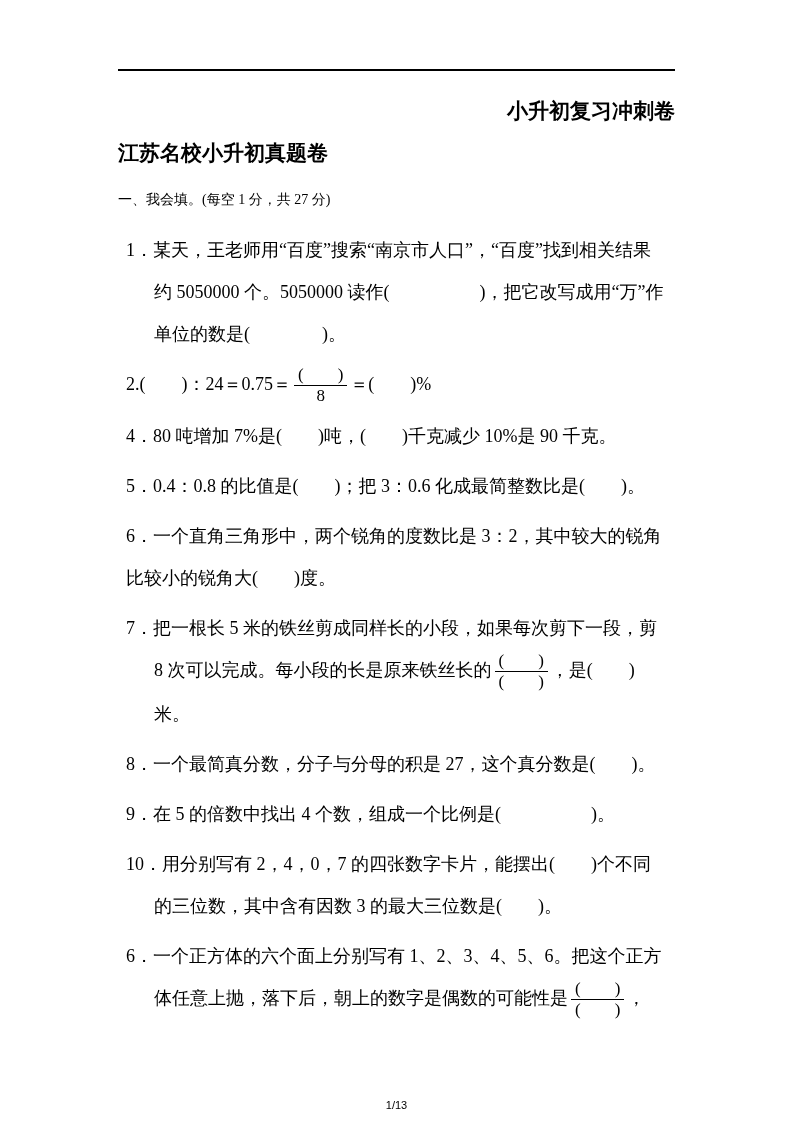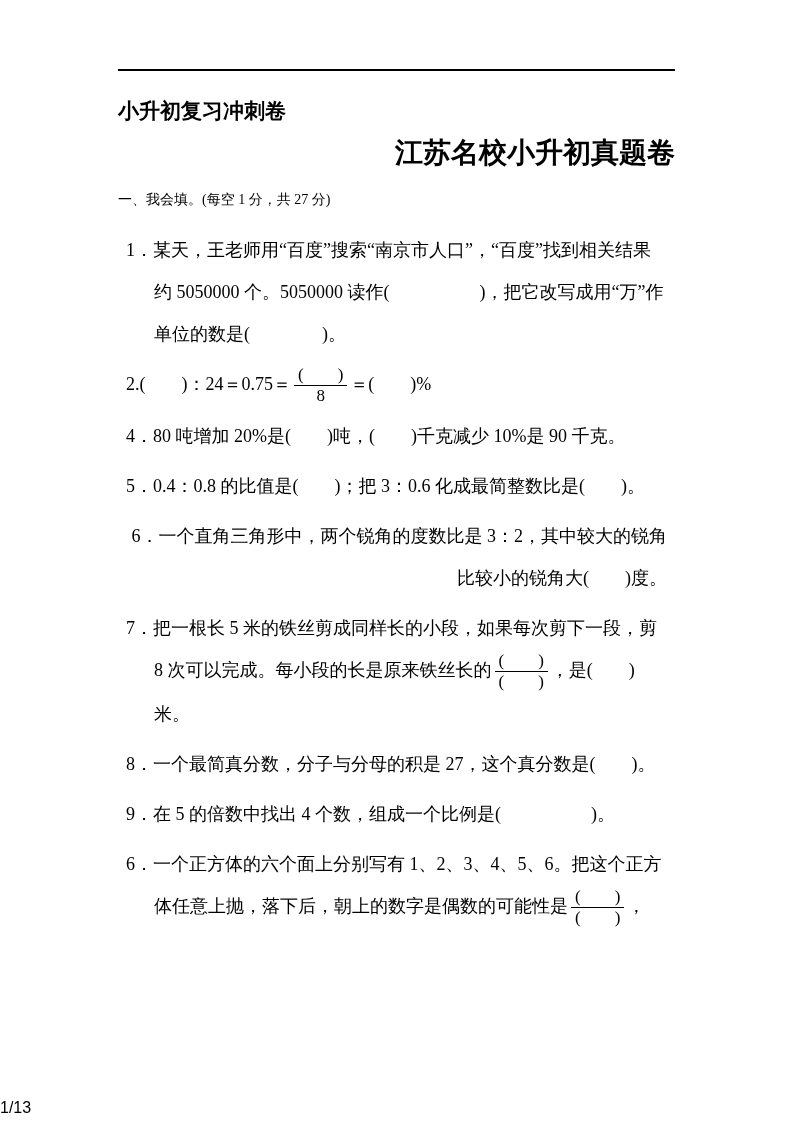--- a/index.html
+++ b/index.html
@@ -9,42 +9,42 @@
     background: #ffffff;
     color: #000000;
     font-family: "Liberation Serif", "DejaVu Serif", serif;
     position: relative;
     overflow: hidden;
   }
   .sheet { position: relative; width: 793px; height: 1122px; }
   .content { padding: 0 118px; }
   .top-rule { margin-top: 69px; border-top: 2px solid #000; height: 0; }
   .title {
-    text-align: left; font-weight: 700; font-size: 21px;
+    text-align: right; font-weight: 700; font-size: 21px;
     margin: 26px 0 0 0; line-height: 28px;
   }
   .subtitle {
-    text-align: right; font-weight: 700; font-size: 28px;
+    text-align: left; font-weight: 700; font-size: 21px;
     margin: 14px 0 0 0; line-height: 28px;
   }
   .section-header { font-size: 14px; line-height: 42px; margin-top: 12px; }
   .question {
     font-size: 18px; line-height: 42px; margin: 8px;
     padding-left: 28px; text-indent: -28px;
   }
-  .question.flush { padding-left: 0; text-indent: 0; text-align: right; }
+  .question.flush { padding-left: 0; text-indent: 0; }
   .frac {
     display: inline-block; vertical-align: middle; text-align: center;
     line-height: 1.2; font-size: 17px; margin: 0 3px; text-indent: 0;
   }
   .frac .num { display: block; border-bottom: 1.5px solid #000; padding: 0 4px; }
   .frac .den { display: block; padding: 0 4px; }
   .page-number {
     position: absolute; top: 1030px; left: 0; width: 100%;
-    text-align: left; font-size: 16px;
+    text-align: center; font-size: 11px;
     font-family: "Liberation Sans", "DejaVu Sans", sans-serif;
   }
 </style>
 </head>
 <body>
 
 <div class="sheet">
   <div class="content">
 
     <div class="top-rule"></div>
@@ -52,32 +52,33 @@
     <h1 class="title">小升初复习冲刺卷</h1>
     <h2 class="subtitle">江苏名校小升初真题卷</h2>
 
     <div class="section-header">一、我会填。(每空 1 分，共 27 分)</div>
 
     <p class="question"><span>1．</span><span>某天，王老师用“百度”搜索“南京市人口”，“百度”找到相关结果约 5050000 个。5050000 读作(　　　　　)，把它改写成用“万”作单位的数是(　　　　)。</span></p>
 
     <p class="question"><span>2.</span><span>(　　)：24＝0.75＝</span><span class="frac"><span class="num">(　　)</span><span class="den">8</span></span><span>＝(　　)%</span></p>
 
 
-    <p class="question"><span>4．</span><span>80 吨增加 20%是(　　)吨，(　　)千克减少 10%是 90 千克。</span></p>
+    <p class="question"><span>4．</span><span>80 吨增加 7%是(　　)吨，(　　)千克减少 10%是 90 千克。</span></p>
 
     <p class="question"><span>5．</span><span>0.4：0.8 的比值是(　　)；把 3：0.6 化成最简整数比是(　　)。</span></p>
 
     <p class="question flush"><span>6．</span><span>一个直角三角形中，两个锐角的度数比是 3：2，其中较大的锐角比较小的锐角大(　　)度。</span></p>
 
     <p class="question"><span>7．</span><span>把一根长 5 米的铁丝剪成同样长的小段，如果每次剪下一段，剪 8 次可以完成。每小段的长是原来铁丝长的</span><span class="frac"><span class="num">(　　)</span><span class="den">(　　)</span></span><span>，是(　　)米。</span></p>
 
     <p class="question"><span>8．</span><span>一个最简真分数，分子与分母的积是 27，这个真分数是(　　)。</span></p>
 
     <p class="question"><span>9．</span><span>在 5 的倍数中找出 4 个数，组成一个比例是(　　　　　)。</span></p>
 
+    <p class="question"><span>10．</span><span>用分别写有 2，4，0，7 的四张数字卡片，能摆出(　　)个不同的三位数，其中含有因数 3 的最大三位数是(　　)。</span></p>
 
     <p class="question"><span>6．</span><span>一个正方体的六个面上分别写有 1、2、3、4、5、6。把这个正方体任意上抛，落下后，朝上的数字是偶数的可能性是</span><span class="frac"><span class="num">(　　)</span><span class="den">(　　)</span></span><span>，</span></p>
 
   </div>
 
   <div class="page-number">1/13</div>
 
 </div>
 
 </body></html>

